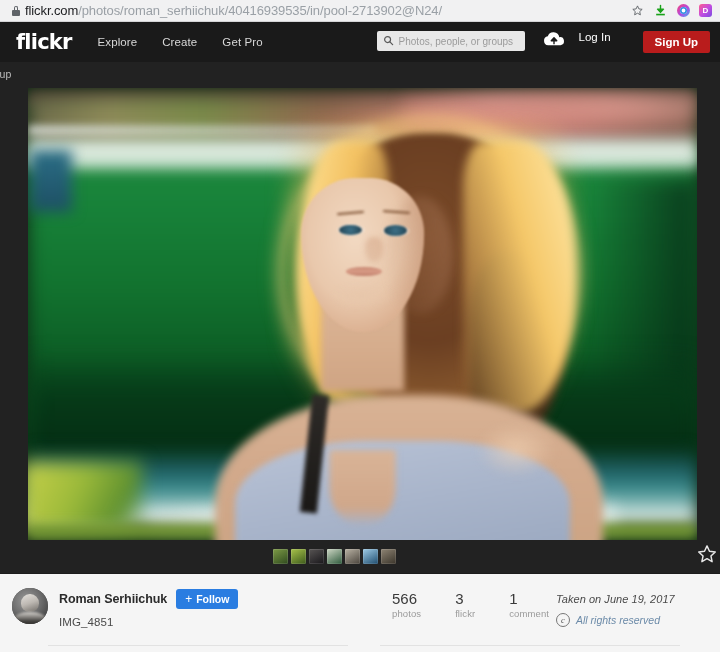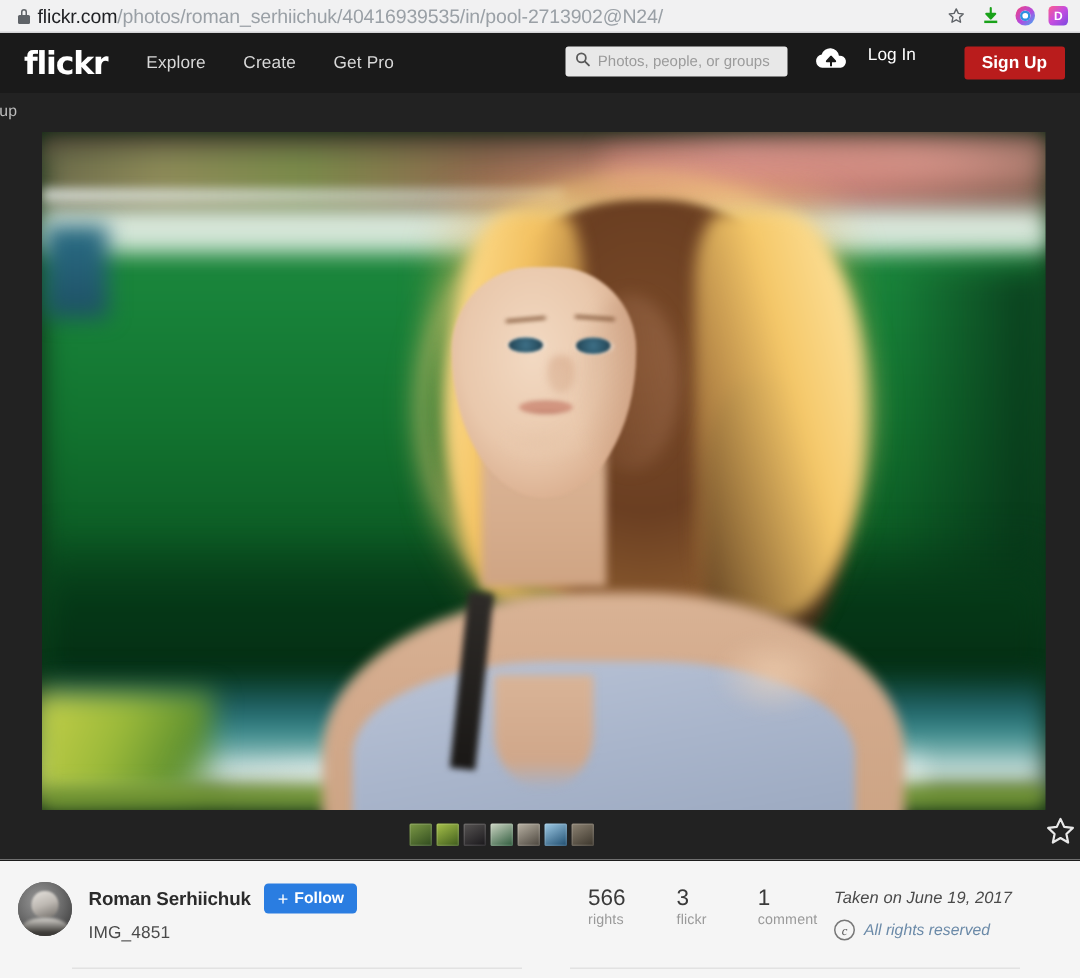--- a/index.html
+++ b/index.html
@@ -568,21 +568,21 @@
             <span>Follow</span>
           </button>
         </div>
         <div class="photo-title">IMG_4851</div>
       </div>
     </div>
 
     <div class="stats">
       <div class="stat">
         <div class="stat-num">566</div>
-        <div class="stat-lbl">rights</div>
+        <div class="stat-lbl">photos</div>
       </div>
       <div class="stat">
         <div class="stat-num">3</div>
         <div class="stat-lbl">flickr</div>
       </div>
       <div class="stat">
         <div class="stat-num">1</div>
         <div class="stat-lbl">comment</div>
       </div>
     </div>

